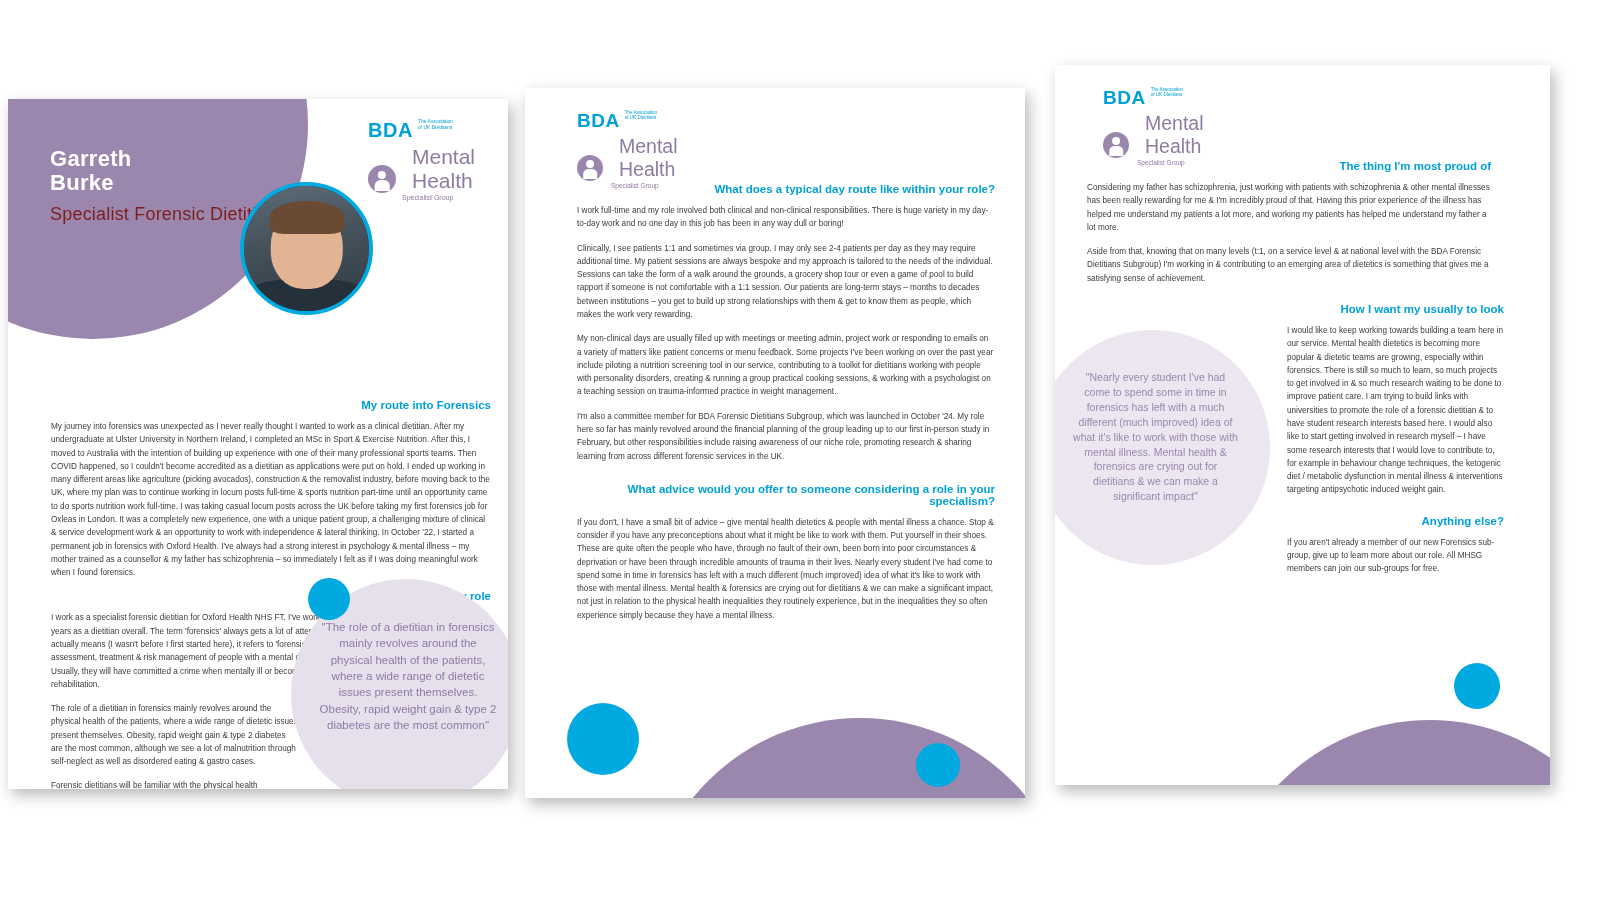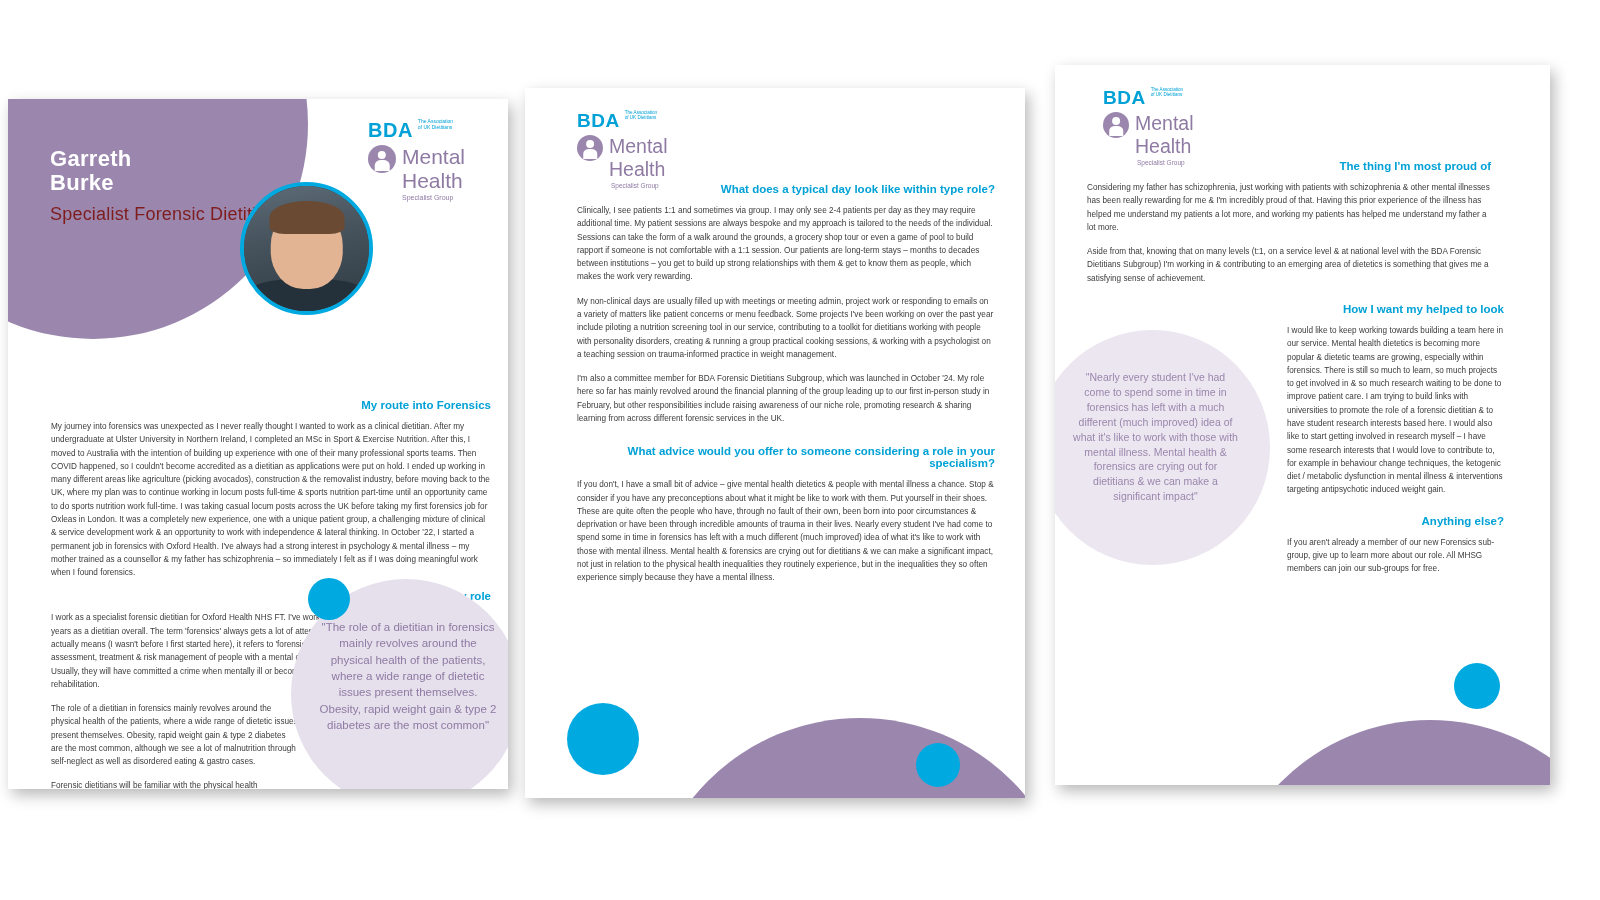--- a/index.html
+++ b/index.html
@@ -138,22 +138,22 @@
     color: #00a1d6;
     font-weight: bold;
     letter-spacing: 0.5px;
   }
   .logo-wrap .bda-sub {
     color: #00a1d6;
     line-height: 1.12;
   }
   .logo-wrap .mh-row {
     display: flex;
-    align-items: flex-start;
-    gap: 6px;
+    align-items: flex-end;
+    gap: 16px;
     margin-top: 3px;
   }
   .logo-wrap .mh-text {
     color: #8e7aa3;
   }
   .logo-wrap .sg-text {
     color: #8e7aa3;
     margin-left: 34px;
     margin-top: 1px;
   }
@@ -402,21 +402,22 @@
         <span class="bda-sub">The Association<br>of UK Dietitians</span>
       </div>
       <div class="mh-row">
         <span class="head-icon"></span>
         <span class="mh-text">Mental Health</span>
       </div>
       <div class="sg-text">Specialist Group</div>
     </div>
 
     <div class="p2-body">
-      <h2 class="h-blue">What does a typical day look like within type role?</h2>
+      <h2 class="h-blue">What does a typical day route like within your role?</h2>
+      <p class="p-text">I work full-time and my role involved both clinical and non-clinical responsibilities. There is huge variety in my day-to-day work and no one day in this job has been in any way dull or boring!</p>
       <p class="p-text">Clinically, I see patients 1:1 and sometimes via group. I may only see 2-4 patients per day as they may require additional time. My patient sessions are always bespoke and my approach is tailored to the needs of the individual. Sessions can take the form of a walk around the grounds, a grocery shop tour or even a game of pool to build rapport if someone is not comfortable with a 1:1 session. Our patients are long-term stays – months to decades between institutions – you get to build up strong relationships with them &amp; get to know them as people, which makes the work very rewarding.</p>
       <p class="p-text">My non-clinical days are usually filled up with meetings or meeting admin, project work or responding to emails on a variety of matters like patient concerns or menu feedback. Some projects I've been working on over the past year include piloting a nutrition screening tool in our service, contributing to a toolkit for dietitians working with people with personality disorders, creating &amp; running a group practical cooking sessions, &amp; working with a psychologist on a teaching session on trauma-informed practice in weight management.</p>
       <p class="p-text">I'm also a committee member for BDA Forensic Dietitians Subgroup, which was launched in October '24. My role here so far has mainly revolved around the financial planning of the group leading up to our first in-person study in February, but other responsibilities include raising awareness of our niche role, promoting research &amp; sharing learning from across different forensic services in the UK.</p>
 
       <h2 class="h-blue" style="margin-top:20px">What advice would you offer to someone considering a role in your specialism?</h2>
       <p class="p-text">If you don't, I have a small bit of advice – give mental health dietetics &amp; people with mental illness a chance. Stop &amp; consider if you have any preconceptions about what it might be like to work with them. Put yourself in their shoes. These are quite often the people who have, through no fault of their own, been born into poor circumstances &amp; deprivation or have been through incredible amounts of trauma in their lives. Nearly every student I've had come to spend some in time in forensics has left with a much different (much improved) idea of what it's like to work with those with mental illness. Mental health &amp; forensics are crying out for dietitians &amp; we can make a significant impact, not just in relation to the physical health inequalities they routinely experience, but in the inequalities they so often experience simply because they have a mental illness.</p>
     </div>
 
     <div class="p2-purpleblob"></div>
     <div class="dot-blue" id="p2-dot1"></div>
@@ -439,21 +440,21 @@
     <div class="p3-col-left">
       <h2 class="h-blue">The thing I'm most proud of</h2>
       <p class="p-text">Considering my father has schizophrenia, just working with patients with schizophrenia &amp; other mental illnesses has been really rewarding for me &amp; I'm incredibly proud of that. Having this prior experience of the illness has helped me understand my patients a lot more, and working my patients has helped me understand my father a lot more.</p>
       <p class="p-text">Aside from that, knowing that on many levels (t:1, on a service level &amp; at national level with the BDA Forensic Dietitians Subgroup) I'm working in &amp; contributing to an emerging area of dietetics is something that gives me a satisfying sense of achievement.</p>
     </div>
 
     <div class="p3-quote-circle"></div>
     <div class="p3-quote-text">"Nearly every student I've had come to spend some in time in forensics has left with a much different (much improved) idea of what it's like to work with those with mental illness. Mental health &amp; forensics are crying out for dietitians &amp; we can make a significant impact"</div>
 
     <div class="p3-col-right">
-      <h2 class="h-blue">How I want my helped to look</h2>
+      <h2 class="h-blue">How I want my usually to look</h2>
       <p class="p-text">I would like to keep working towards building a team here in our service. Mental health dietetics is becoming more popular &amp; dietetic teams are growing, especially within forensics. There is still so much to learn, so much projects to get involved in &amp; so much research waiting to be done to improve patient care. I am trying to build links with universities to promote the role of a forensic dietitian &amp; to have student research interests based here. I would also like to start getting involved in research myself – I have some research interests that I would love to contribute to, for example in behaviour change techniques, the ketogenic diet / metabolic dysfunction in mental illness &amp; interventions targeting antipsychotic induced weight gain.</p>
 
       <h2 class="h-blue" style="margin-top:18px">Anything else?</h2>
       <p class="p-text">If you aren't already a member of our new Forensics sub-group, give up to learn more about our role. All MHSG members can join our sub-groups for free.</p>
     </div>
 
     <div class="p3-purpleblob"></div>
     <div class="dot-blue" id="p3-dot1"></div>
   </div>
 

